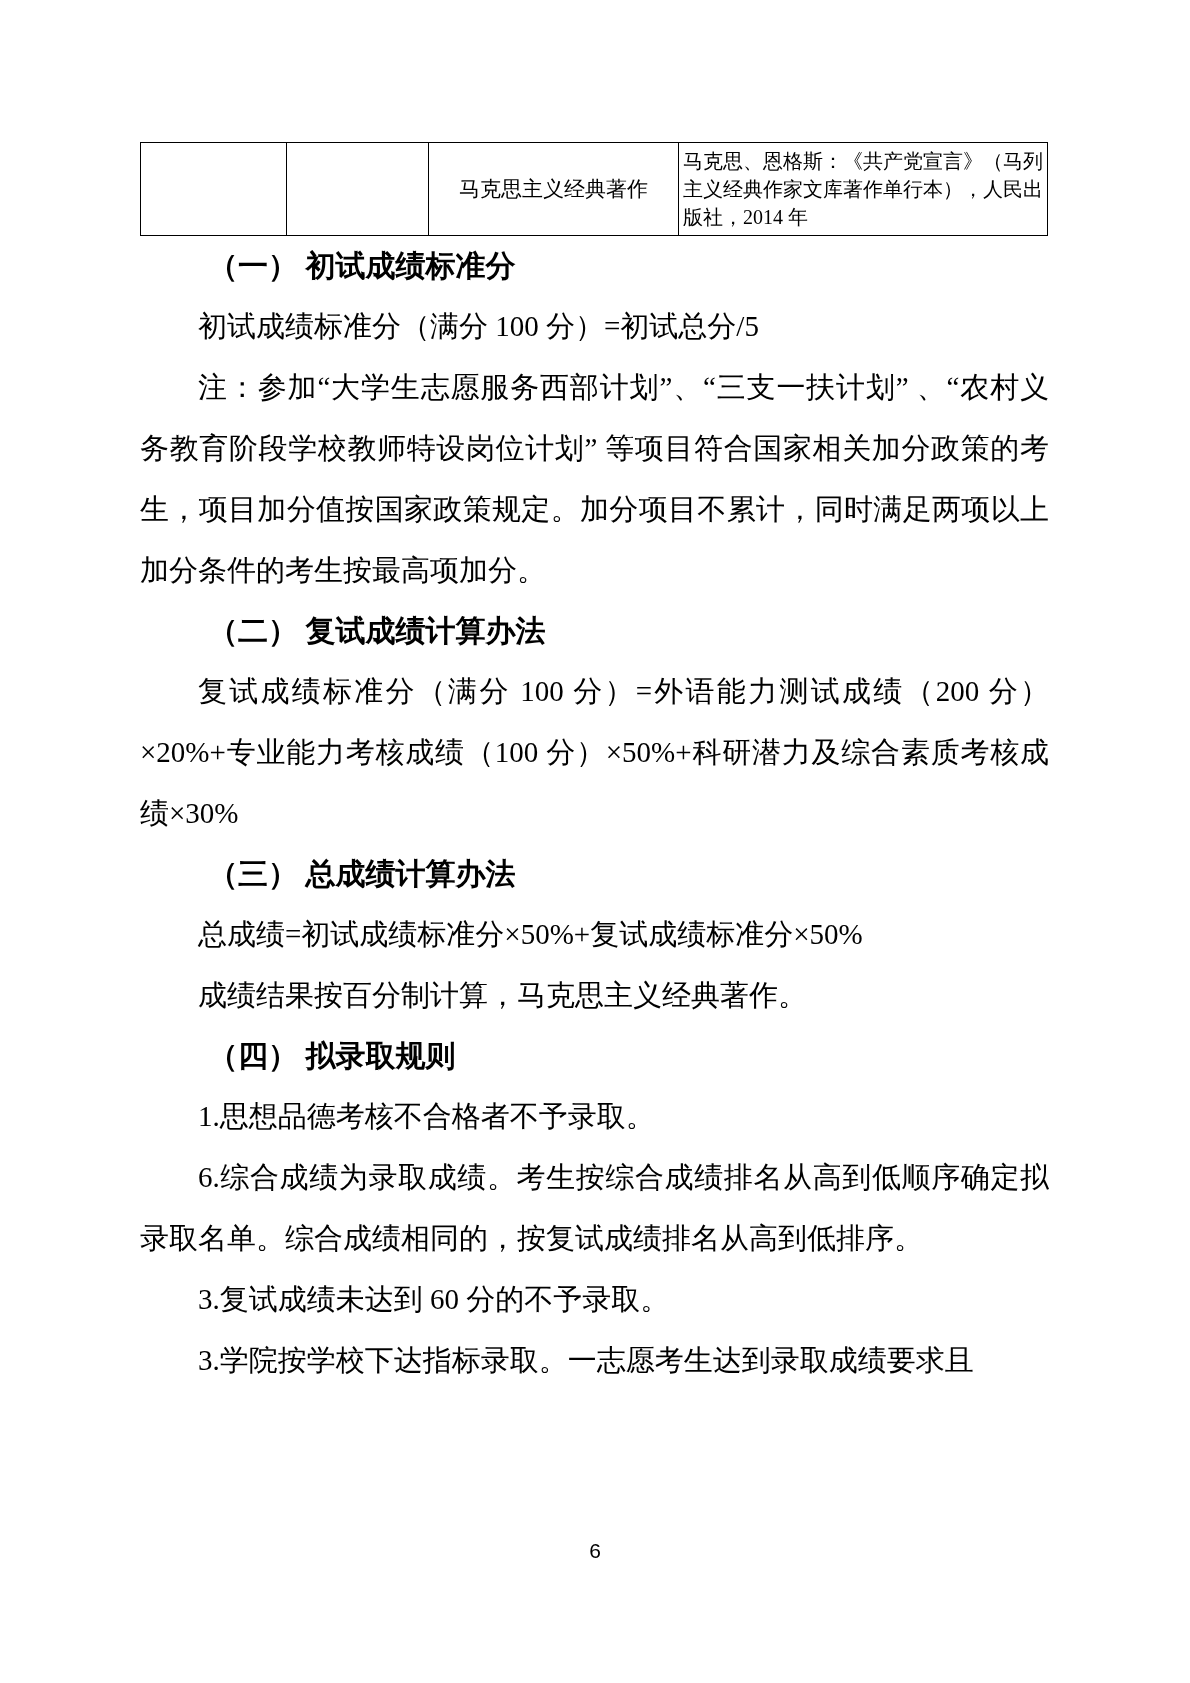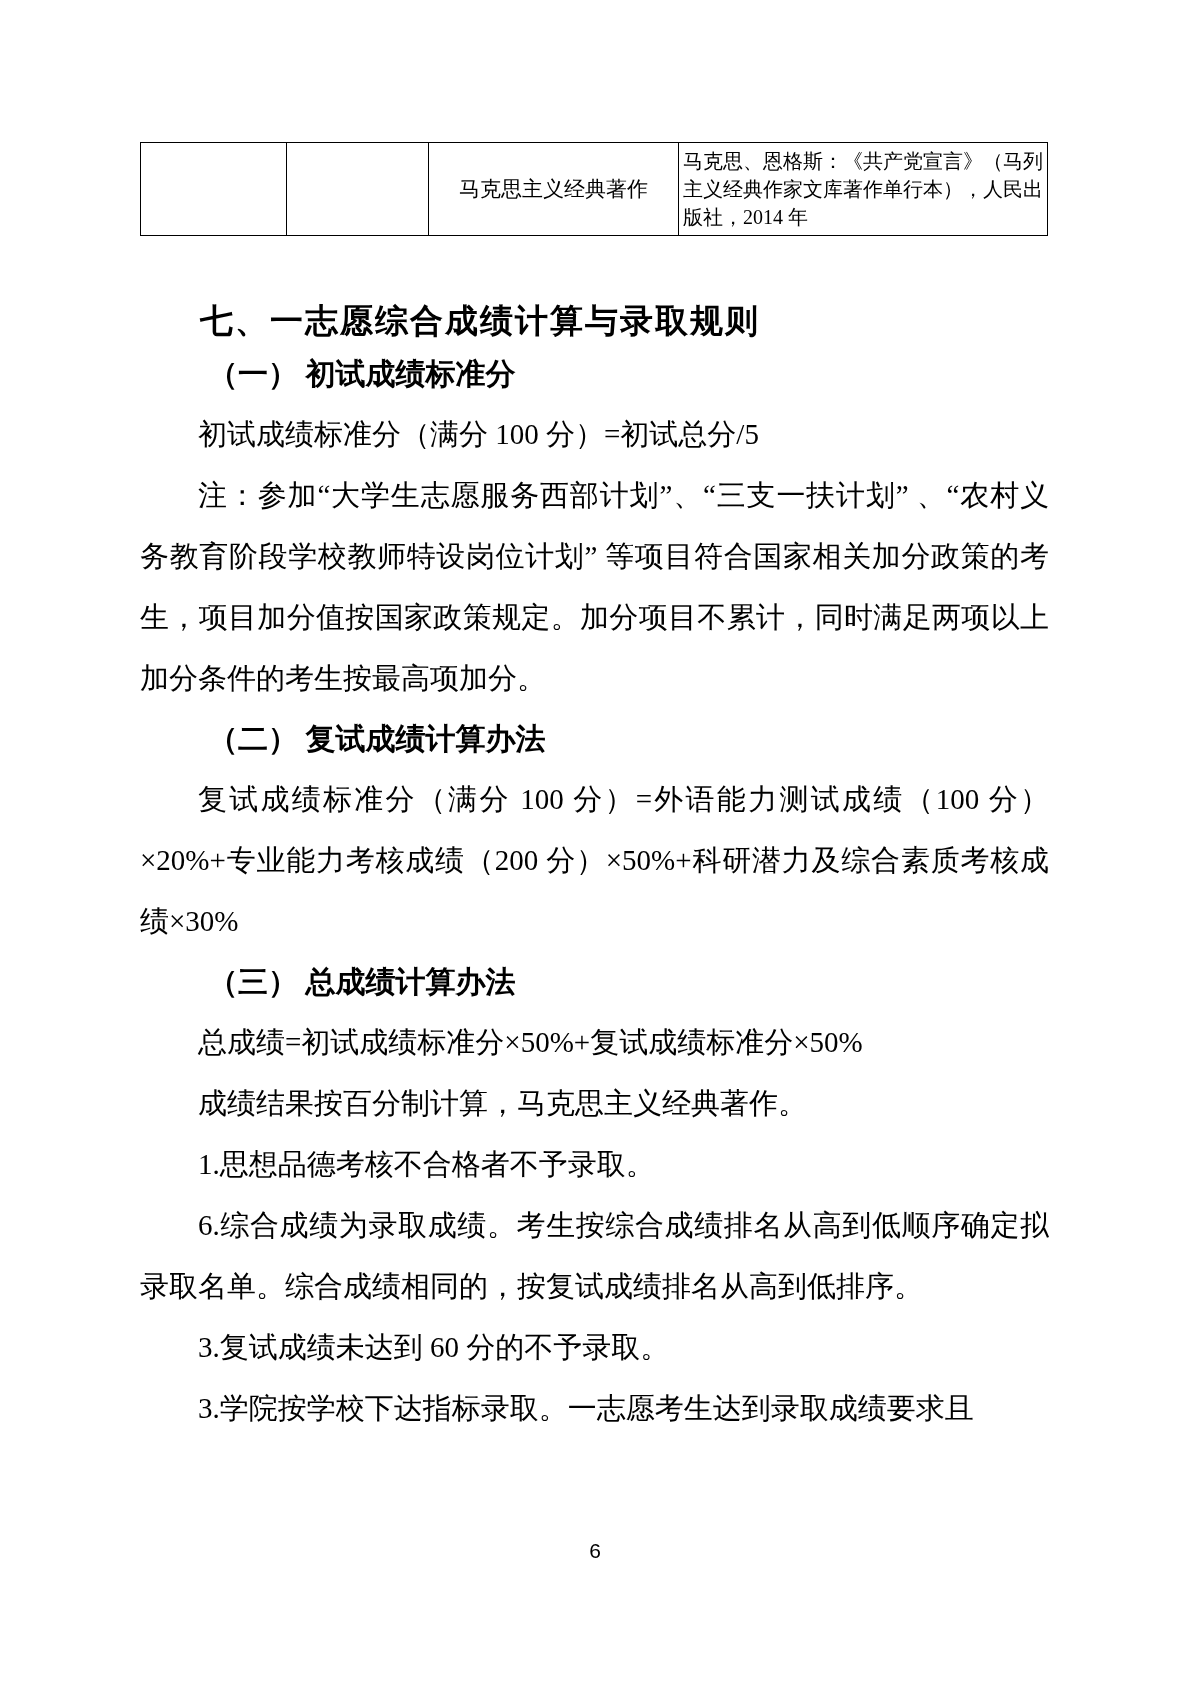--- a/index.html
+++ b/index.html
@@ -98,33 +98,33 @@
       <tbody>
           <tr>
         <td class="cell-1"></td>
         <td class="cell-2"></td>
         <td class="cell-3">马克思主义经典著作</td>
         <td class="cell-4">马克思、恩格斯：《共产党宣言》（马列主义经典作家文库著作单行本），人民出版社，2014 年</td>
       </tr>
     </tbody>
       </table>
 
-    <h1 class="sec">七、一志愿综合成绩计算与录取规则</h1>
 
     <h2 class="sub mt20">（一） 初试成绩标准分</h2>
     <p class="body mt14">初试成绩标准分（满分 100 分）=初试总分/5</p>
     <p class="body">注：参加“大学生志愿服务西部计划”、“三支一扶计划” 、“农村义务教育阶段学校教师特设岗位计划” 等项目符合国家相关加分政策的考生，项目加分值按国家政策规定。加分项目不累计，同时满足两项以上加分条件的考生按最高项加分。</p>
 
     <h2 class="sub mt12">（二） 复试成绩计算办法</h2>
-    <p class="body mt8">复试成绩标准分（满分 100 分）=外语能力测试成绩（100 分）×20%+专业能力考核成绩（200 分）×50%+科研潜力及综合素质考核成绩×30%</p>
+    <p class="body mt8">复试成绩标准分（满分 100 分）=外语能力测试成绩（200 分）×20%+专业能力考核成绩（100 分）×50%+科研潜力及综合素质考核成绩×30%</p>
 
     <h2 class="sub mt10">（三） 总成绩计算办法</h2>
     <p class="body mt12">总成绩=初试成绩标准分×50%+复试成绩标准分×50%</p>
     <p class="body">成绩结果按百分制计算，马克思主义经典著作。</p>
 
+    <h2 class="sub mt12">（四） 拟录取规则</h2>
     <p class="body mt10">1.思想品德考核不合格者不予录取。</p>
     <p class="body">6.综合成绩为录取成绩。考生按综合成绩排名从高到低顺序确定拟录取名单。综合成绩相同的，按复试成绩排名从高到低排序。</p>
     <p class="body">3.复试成绩未达到 60 分的不予录取。</p>
     <p class="body">3.学院按学校下达指标录取。一志愿考生达到录取成绩要求且</p>
 
   </div>
 
   <div class="page-num">6</div>
 </div>
 

